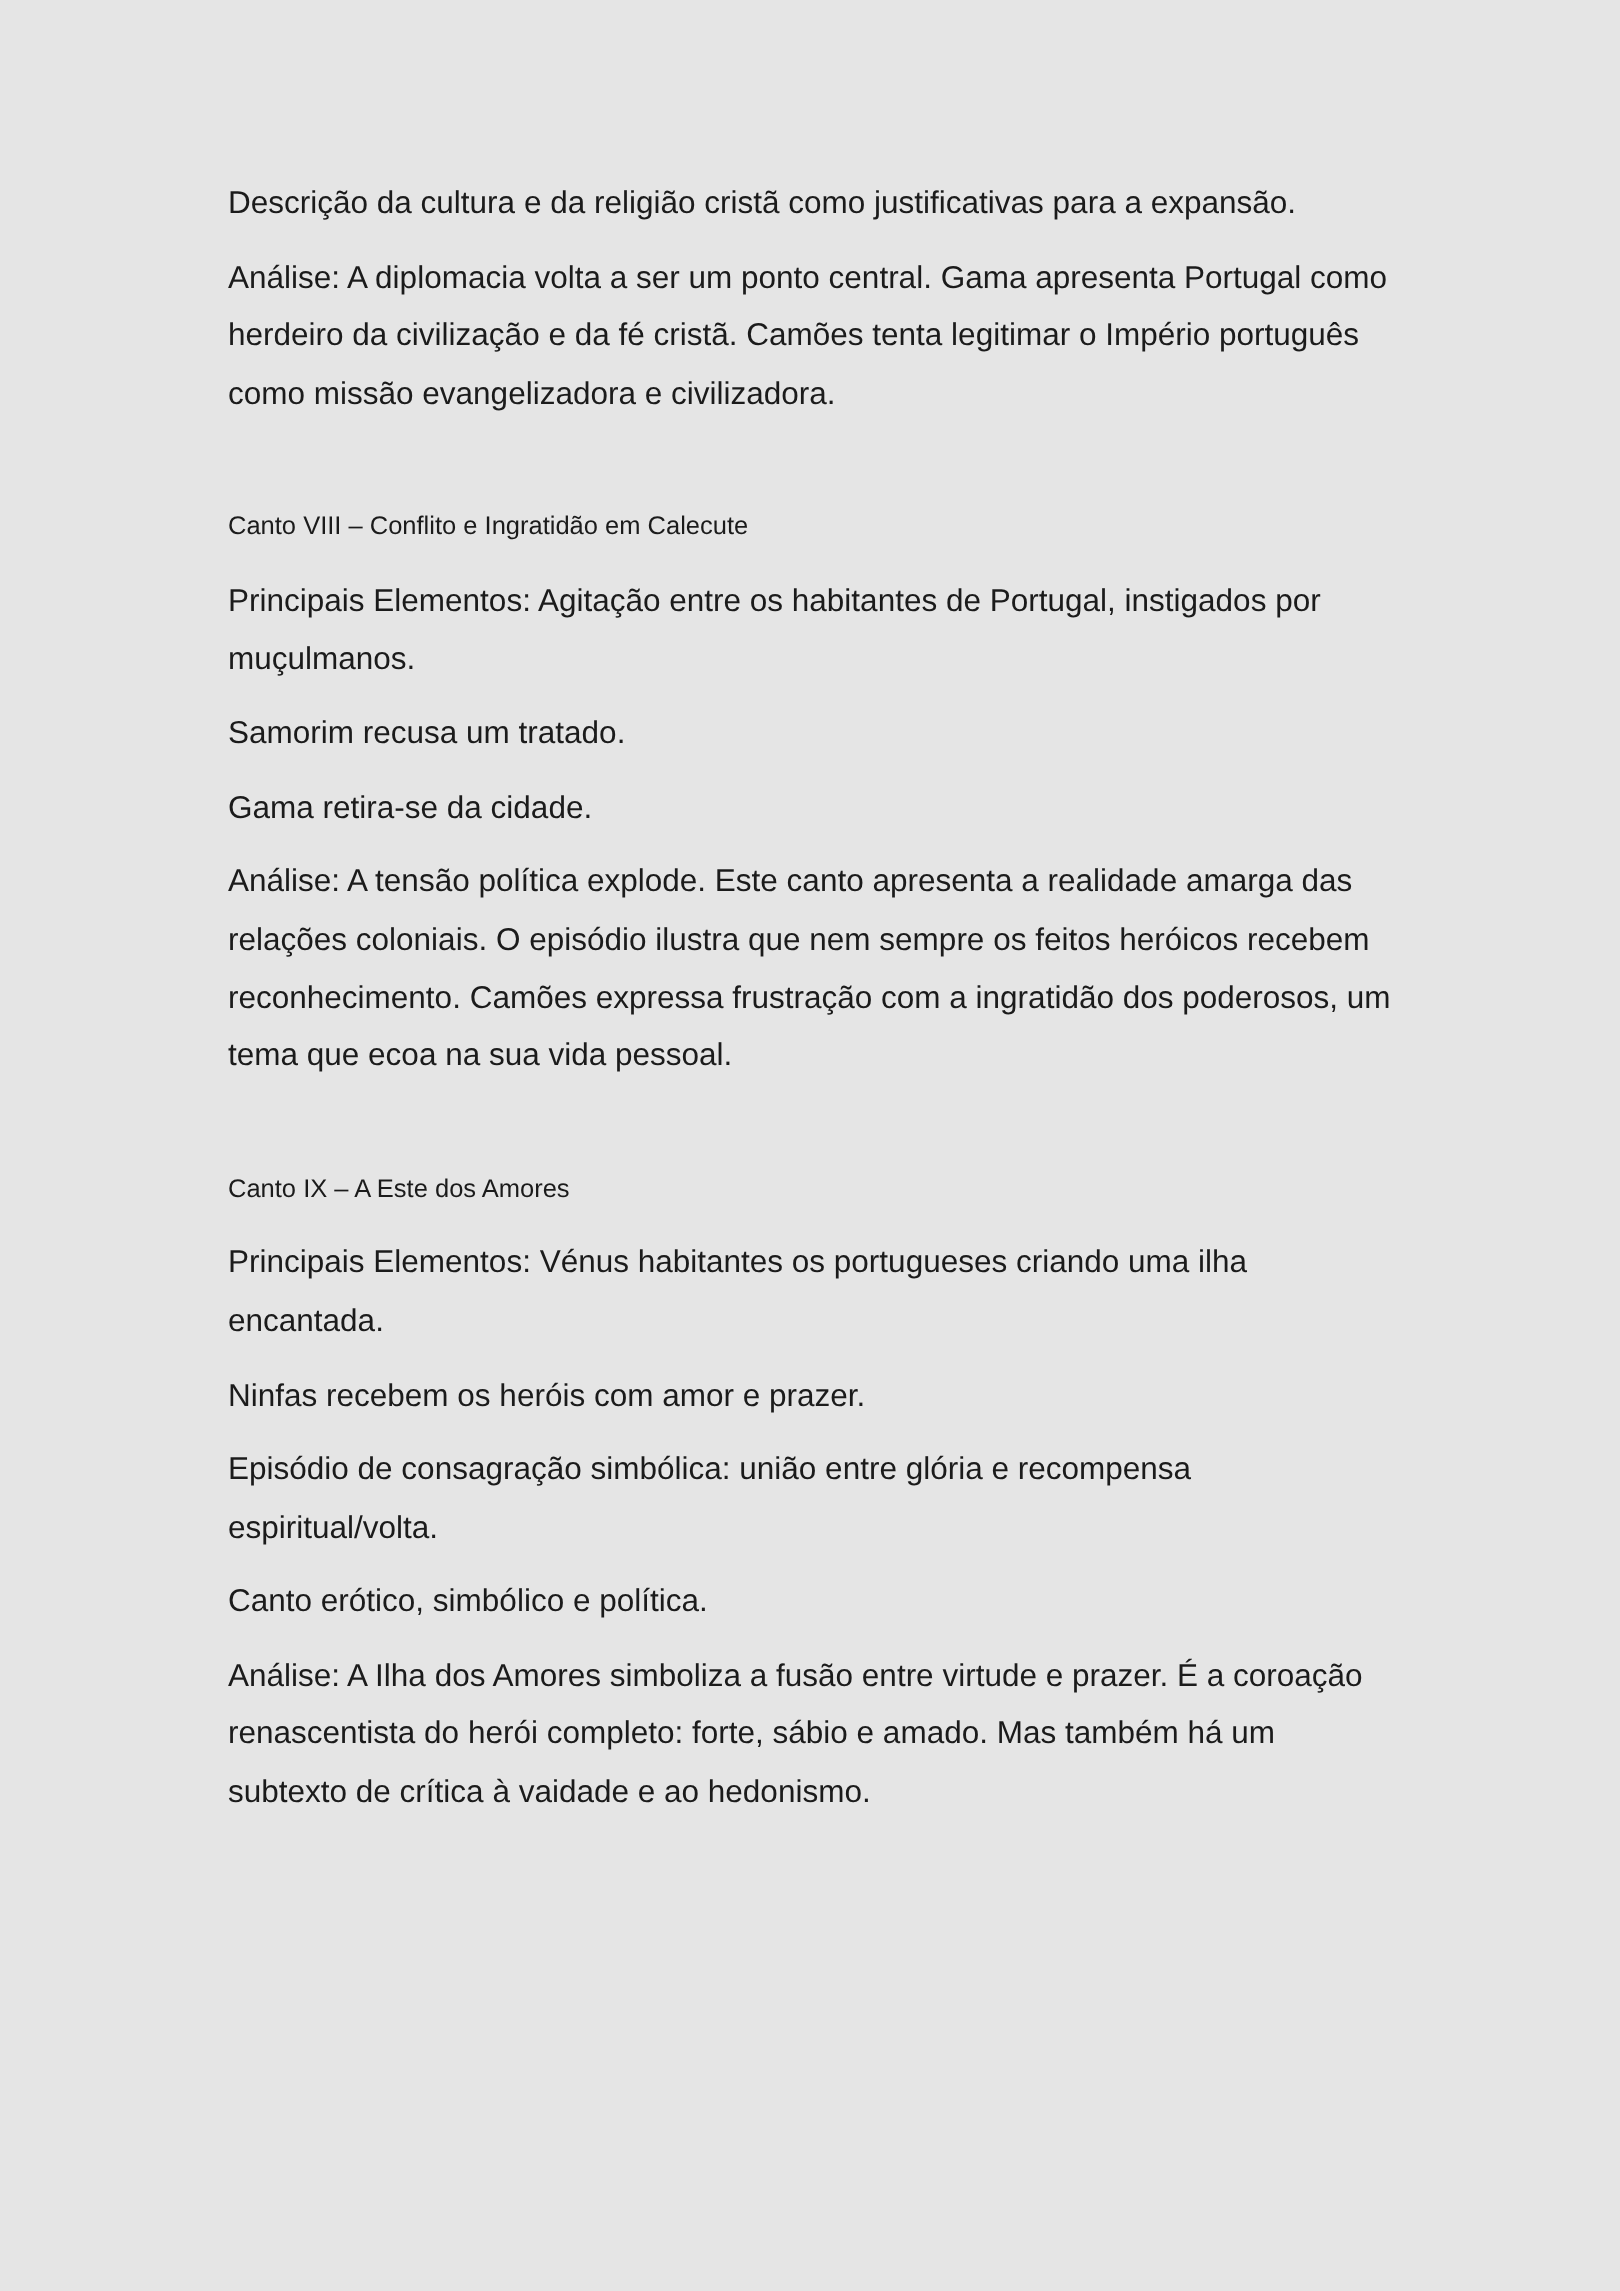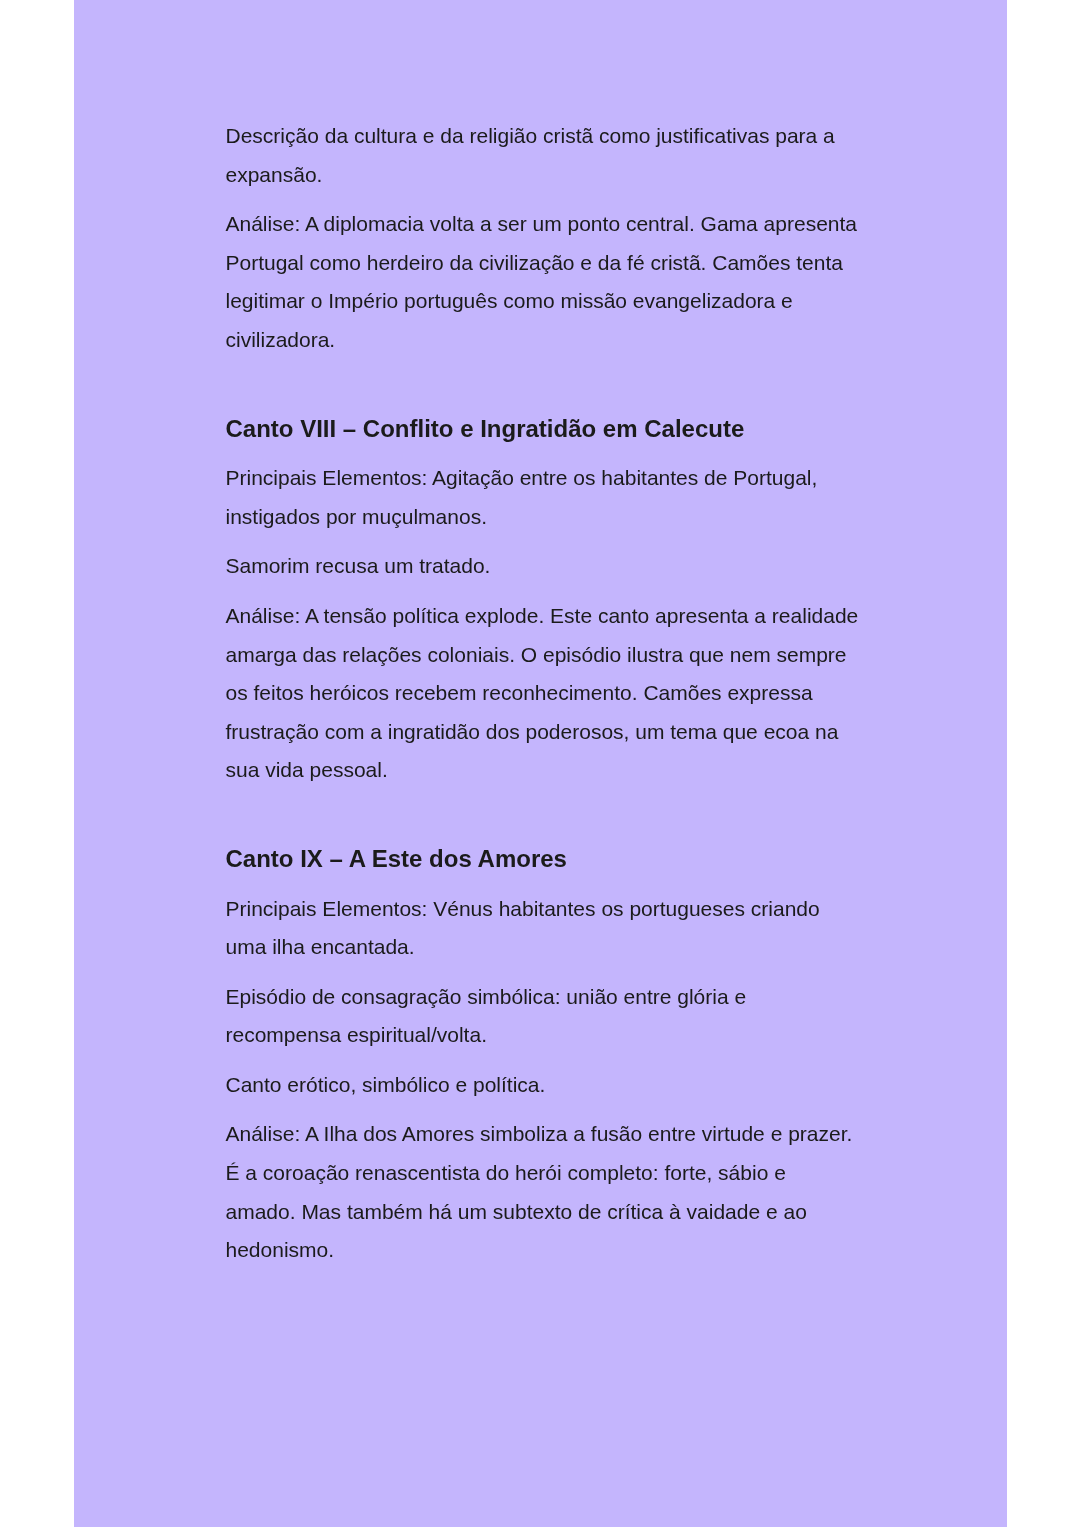--- a/index.html
+++ b/index.html
@@ -2,66 +2,68 @@
 <html><head>
   <meta charset="utf-8">
   <style>
     html, body {
       margin: 0;
       padding: 0;
       background: #ffffff;
     }
     .page {
       position: relative;
-      width: 933px;
+      width: 1080px;
       height: 1527px;
       margin: 0 auto;
-      background: #c4b5fd;
+      background: #e5e5e5;
       box-sizing: border-box;
       padding: 117px 148px 40px 152px;
       color: #1b1b1b;
       font-family: "Liberation Sans", "DejaVu Sans", sans-serif;
       font-size: 21px;
       line-height: 38.6px;
       overflow: hidden;
     }
     .doc-paragraph {
       margin: 0 0 11px 0;
       font-weight: 400;
     }
     .doc-heading {
       margin: 50px 0 11px 0;
-      font-size: 24px;
+      font-size: 17px;
       line-height: 38.6px;
-      font-weight: 700;
+      font-weight: 400;
     }
   </style>
 </head>
 <body>
 
 <div class="page">
 
   <p class="doc-paragraph">Descrição da cultura e da religião cristã como justificativas para a expansão.</p>
 
   <p class="doc-paragraph">Análise: A diplomacia volta a ser um ponto central. Gama apresenta Portugal como herdeiro da civilização e da fé cristã. Camões tenta legitimar o Império português como missão evangelizadora e civilizadora.</p>
 
   <h2 class="doc-heading">Canto VIII – Conflito e Ingratidão em Calecute</h2>
 
   <p class="doc-paragraph">Principais Elementos: Agitação entre os habitantes de Portugal, instigados por muçulmanos.</p>
 
   <p class="doc-paragraph">Samorim recusa um tratado.</p>
 
+  <p class="doc-paragraph">Gama retira-se da cidade.</p>
 
 
   <p class="doc-paragraph">Análise: A tensão política explode. Este canto apresenta a realidade amarga das relações coloniais. O episódio ilustra que nem sempre os feitos heróicos recebem reconhecimento. Camões expressa frustração com a ingratidão dos poderosos, um tema que ecoa na sua vida pessoal.</p>
 
   <h2 class="doc-heading">Canto IX – A Este dos Amores</h2>
 
   <p class="doc-paragraph">Principais Elementos: Vénus habitantes os portugueses criando uma ilha encantada.</p>
 
+  <p class="doc-paragraph">Ninfas recebem os heróis com amor e prazer.</p>
 
   <p class="doc-paragraph">Episódio de consagração simbólica: união entre glória e recompensa espiritual/volta.</p>
 
   <p class="doc-paragraph">Canto erótico, simbólico e política.</p>
 
   <p class="doc-paragraph">Análise: A Ilha dos Amores simboliza a fusão entre virtude e prazer. É a coroação renascentista do herói completo: forte, sábio e amado. Mas também há um subtexto de crítica à vaidade e ao hedonismo.</p>
 
 </div>
 
 </body></html>

